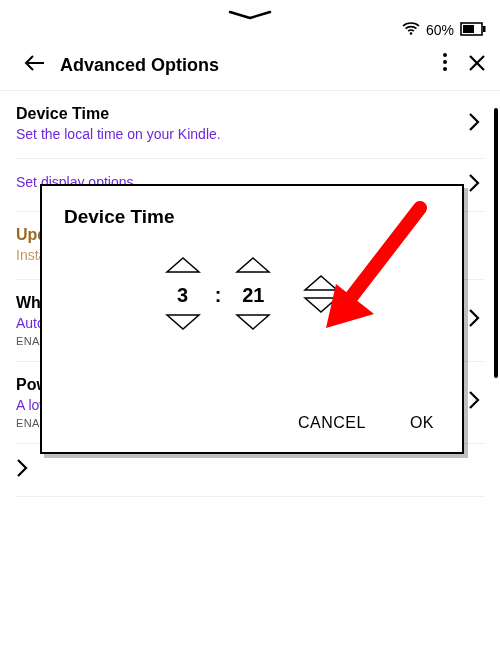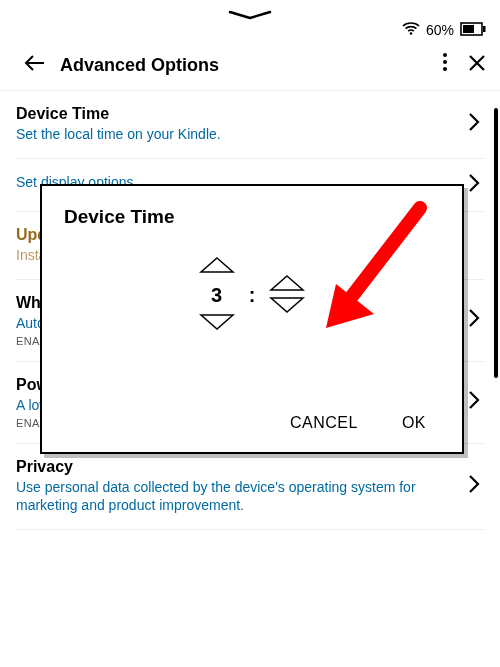--- a/index.html
+++ b/index.html
@@ -72,21 +72,21 @@
       flex: 1;
       padding-right: 10px;
     }
     .item-title {
       font-weight: 700;
       font-size: 16px;
       margin-bottom: 2px;
     }
     .item-sub {
       font-size: 14px;
-      color: #0369a1;
+      color: #6d28d9;
       line-height: 1.35;
     }
     .item-status {
       font-size: 11px;
       color: #555;
       margin-top: 2px;
       letter-spacing: 0.3px;
     }
     .chevron {
       align-self: center;
@@ -137,21 +137,21 @@
     }
     .picker-colon {
       font-weight: 700;
       font-size: 20px;
       padding: 0 0 0 0;
       margin: 0 -10px;
     }
     .tri-up, .tri-down { cursor: pointer; }
     .dialog-actions {
       position: absolute;
-      right: 36px;
+      right: 28px;
       bottom: 20px;
       display: flex;
       gap: 44px;
     }
     .dialog-btn {
       font-size: 16px;
       letter-spacing: 0.5px;
       font-weight: 400;
     }
     
@@ -267,24 +267,20 @@
       <div class="item-status">ENABLED</div>
     </div>
     <span class="chevron">
       <svg width="12" height="20" viewBox="0 0 12 20">
           <polyline points="2,2 10,10 2,18" fill="none" stroke="#000" stroke-width="2.2"></polyline>
         </svg>
     </span>
   </div>
 
   <div class="item">
-    <div class="text">
-      <div class="item-title">Privacy</div>
-      <div class="item-sub">Use personal data collected by the device's operating system for marketing and product improvement.</div>
-    </div>
     <span class="chevron">
       <svg width="12" height="20" viewBox="0 0 12 20">
           <polyline points="2,2 10,10 2,18" fill="none" stroke="#000" stroke-width="2.2"></polyline>
         </svg>
     </span>
   </div>
 
 </div>
 
 <div class="dialog-backdrop">
@@ -301,20 +297,33 @@
         <div class="picker-val">3</div>
         <span class="tri-down">
           <svg width="40" height="18" viewBox="0 0 40 18">
               <polygon points="4,2 36,2 20,16" fill="none" stroke="#000" stroke-width="1.5"></polygon>
             </svg>
         </span>
       </div>
 
       <div class="picker-colon">:</div>
 
+      <div class="picker-col">
+        <span class="tri-up">
+          <svg width="40" height="18" viewBox="0 0 40 18">
+              <polygon points="20,2 36,16 4,16" fill="none" stroke="#000" stroke-width="1.5"></polygon>
+            </svg>
+        </span>
+        <div class="picker-val">21</div>
+        <span class="tri-down">
+          <svg width="40" height="18" viewBox="0 0 40 18">
+              <polygon points="4,2 36,2 20,16" fill="none" stroke="#000" stroke-width="1.5"></polygon>
+            </svg>
+        </span>
+      </div>
 
       <div class="picker-col">
         <span class="tri-up">
           <svg width="40" height="18" viewBox="0 0 40 18">
               <polygon points="20,2 36,16 4,16" fill="none" stroke="#000" stroke-width="1.5"></polygon>
             </svg>
         </span>
         <span class="tri-down">
           <svg width="40" height="18" viewBox="0 0 40 18">
               <polygon points="4,2 36,2 20,16" fill="none" stroke="#000" stroke-width="1.5"></polygon>

